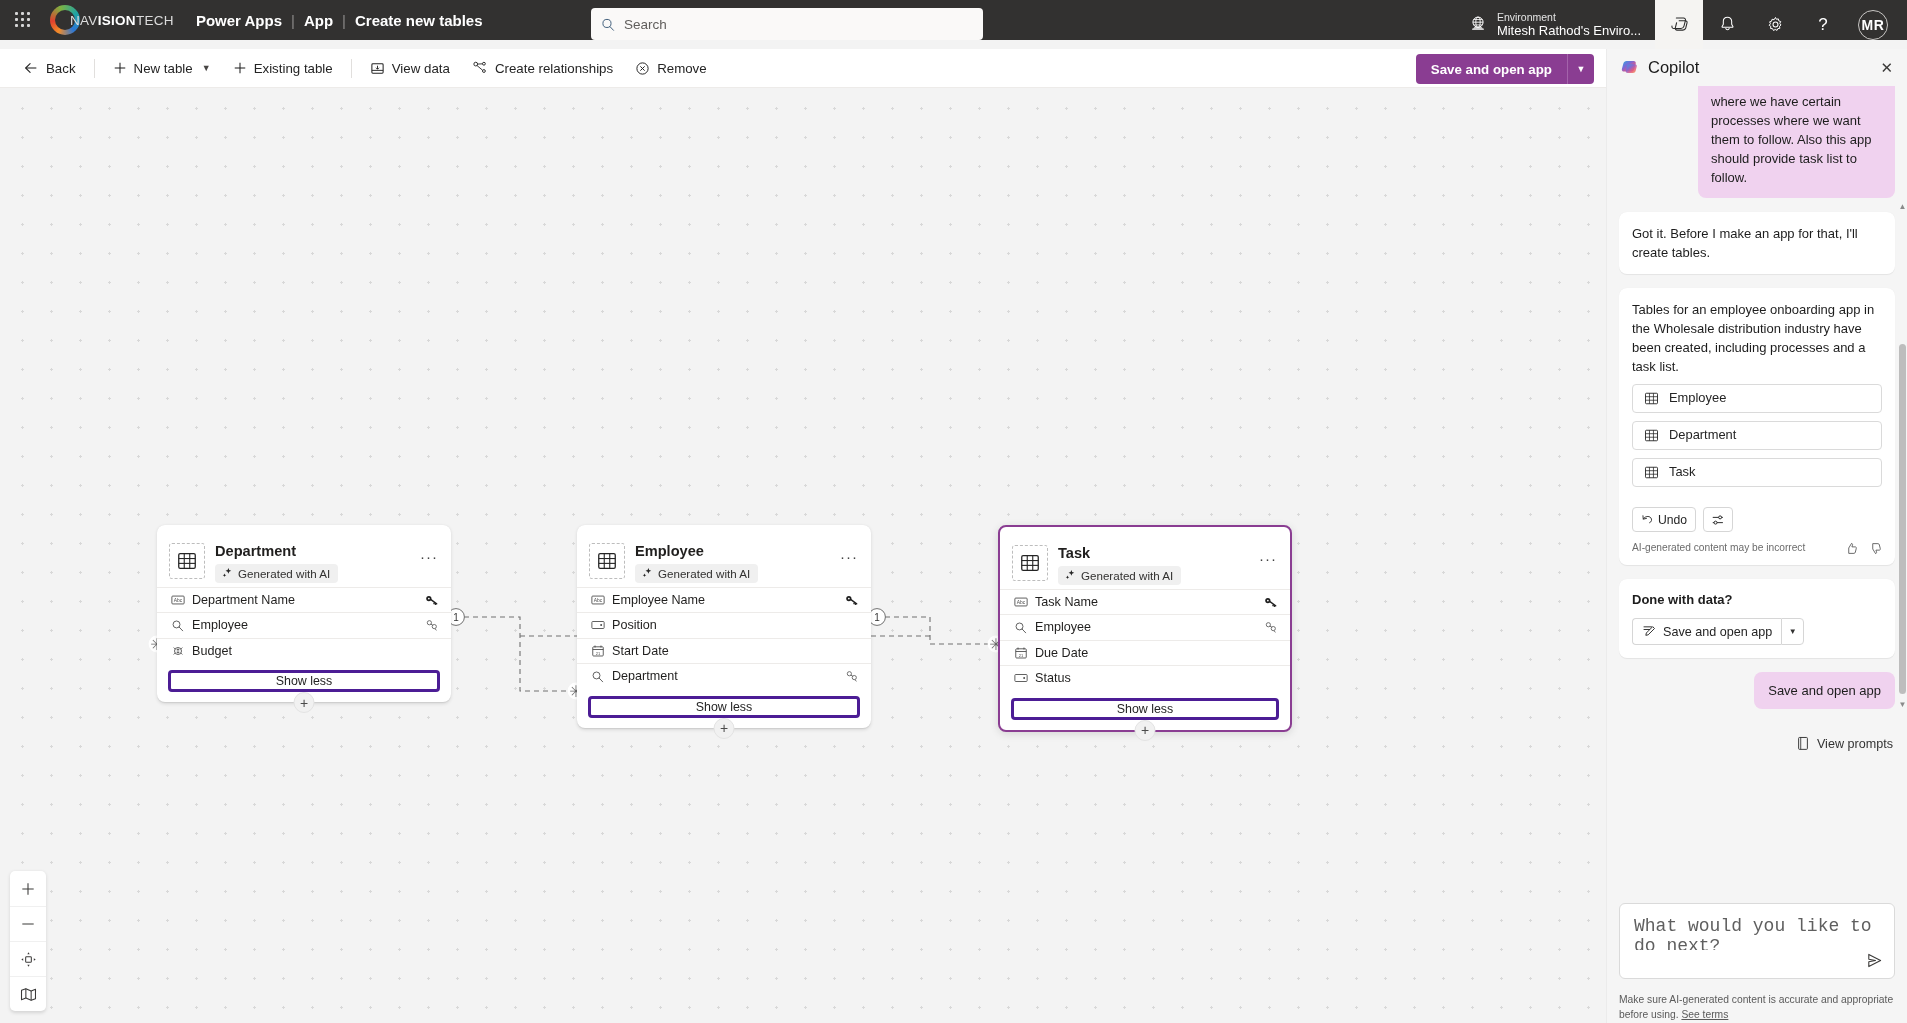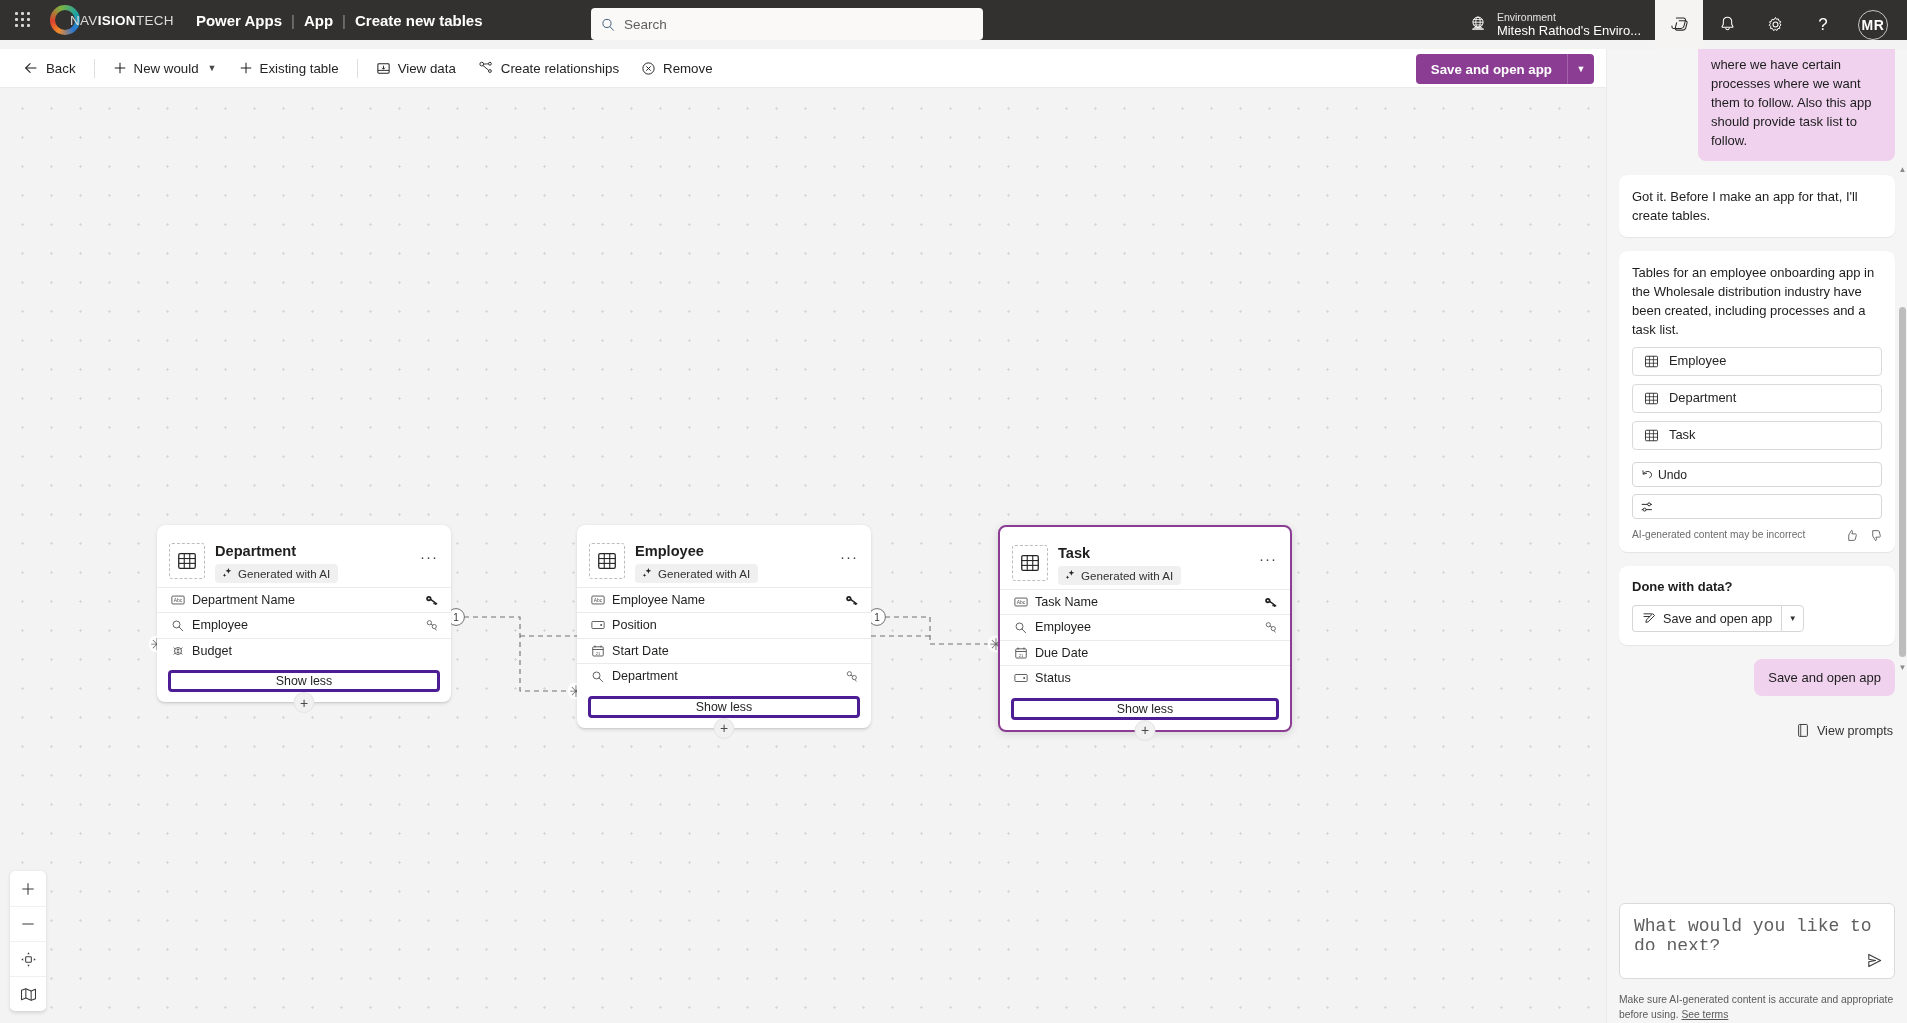--- a/index.html
+++ b/index.html
@@ -164,21 +164,21 @@
   }
   .msg-user.clipped { border-radius:0 0 8px 8px; margin-top:-4px; }
   .msg-bot {
     background:#fff; border-radius:8px; padding:12px 13px; font-size:13px; line-height:1.47;
     color:#1d1d1d; margin-bottom:14px; box-shadow:0 .3px .9px rgba(0,0,0,.07);
   }
   .tbl-chip {
     display:flex; align-items:center; gap:10px; height:29px; border:1px solid #dadada;
     border-radius:4px; padding:0 11px; margin-top:8px; font-size:12.9px; color:#242424; cursor:pointer; background:#fff;
   }
-  .bot-actions { display:flex; gap:7px; margin-top:12px;flex-direction:column; }
+  .bot-actions { display:flex; gap:7px; margin-top:20px; }
   .mini-btn {
     border:1px solid #d6d6d6; border-radius:4px; background:#fff; height:25px;
     display:flex; align-items:center; gap:4px; padding:0 8px; font-family:inherit;
     font-size:12.2px; color:#242424; cursor:pointer;
   }
   .bot-foot { display:flex; align-items:center; margin-top:9px; }
   .disclaimer-sm { font-size:10.2px; color:#6b6b6b; flex:1; }
   .rate-icons { display:flex; gap:11px; color:#4a4a4a; }
   .rate-icons span { cursor:pointer; display:flex; }
   .cp-scrollbar {
@@ -313,21 +313,21 @@
       <path d="M8 4 L3 9 L8 14" fill="none" stroke="#242424" stroke-width="1.2" stroke-linecap="round" stroke-linejoin="round"></path>
     </svg>
     <span>Back</span>
   </div>
   <span class="cmd-divider"></span>
   <div class="cmd">
     <svg width="14" height="14" viewBox="0 0 16 16">
       <line x1="8" y1="2" x2="8" y2="14" stroke="#242424" stroke-width="1.2"></line>
       <line x1="2" y1="8" x2="14" y2="8" stroke="#242424" stroke-width="1.2"></line>
     </svg>
-    <span>New would</span>
+    <span>New table</span>
     <span class="chev">▼</span>
   </div>
   <div class="cmd">
     <svg width="14" height="14" viewBox="0 0 16 16">
       <line x1="8" y1="2" x2="8" y2="14" stroke="#242424" stroke-width="1.2"></line>
       <line x1="2" y1="8" x2="14" y2="8" stroke="#242424" stroke-width="1.2"></line>
     </svg>
     <span>Existing table</span>
   </div>
   <span class="cmd-divider"></span>
@@ -657,20 +657,36 @@
       <svg width="17" height="17" viewBox="0 0 18 18">
         <path d="M1.6 4.6 L6.2 2.8 L11.8 5.2 L16.4 3.4 L16.4 13.4 L11.8 15.2 L6.2 12.8 L1.6 14.6 Z" fill="none" stroke="#3b3a39" stroke-width="1.15" stroke-linejoin="round"></path>
         <line x1="6.2" y1="2.8" x2="6.2" y2="12.8" stroke="#3b3a39" stroke-width="1.1"></line>
         <line x1="11.8" y1="5.2" x2="11.8" y2="15.2" stroke="#3b3a39" stroke-width="1.1"></line>
       </svg>
     </div>
   </div>
 </div>
 
 <div class="copilot">
+  <div class="cp-head">
+    <svg width="21" height="21" viewBox="0 0 24 24">
+      <defs>
+        <linearGradient id="cpg" x1="0" y1="0" x2="1" y2="1">
+          <stop offset="0%" stop-color="#2aa9e0"></stop>
+            <stop offset="38%" stop-color="#7b68d8"></stop>
+          <stop offset="68%" stop-color="#e4557f"></stop>
+            <stop offset="100%" stop-color="#f5a33c"></stop>
+        </linearGradient>
+      </defs>
+      <path d="M8.6 4.6h8.2c1.7 0 2.7 1.4 2.3 3l-1.7 6.4c-.4 1.6-1.9 2.7-3.5 2.7H5.6c-1.7 0-2.7-1.4-2.3-3l1.7-6.4c.4-1.6 1.9-2.7 3.6-2.7z" fill="url(#cpg)"></path>
+      <path d="M12 8.4h6.4c1.4 0 2.2 1.1 1.9 2.5l-1.3 5c-.4 1.4-1.6 2.3-3 2.3h-6.4c-1.4 0-2.2-1.1-1.9-2.5l1.3-5c.4-1.4 1.6-2.3 3-2.3z" fill="url(#cpg)" opacity=".85"></path>
+    </svg>
+    <span class="cp-title">Copilot</span>
+    <span class="cp-close">✕</span>
+  </div>
 
   <div class="cp-scroll">
     <div class="msg-user clipped">where we have certain processes where we want them to follow. Also this app should provide task list to follow.</div>
     <div class="msg-bot">Got it. Before I make an app for that, I'll create tables.</div>
 
     <div class="msg-bot" style="padding-bottom:9px;">
       <div>Tables for an employee onboarding app in the Wholesale distribution industry have been created, including processes and a task list.</div>
       <div class="tbl-chip">
         <svg width="15" height="15" viewBox="0 0 20 20">
           <rect x="2" y="3" width="16" height="14" rx="1.2" fill="none" stroke="#242424" stroke-width="1.2"></rect>

